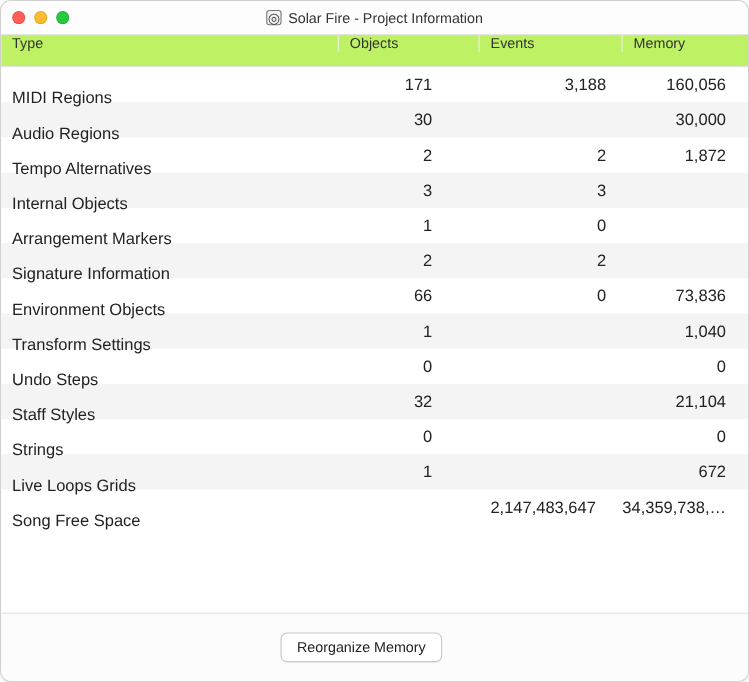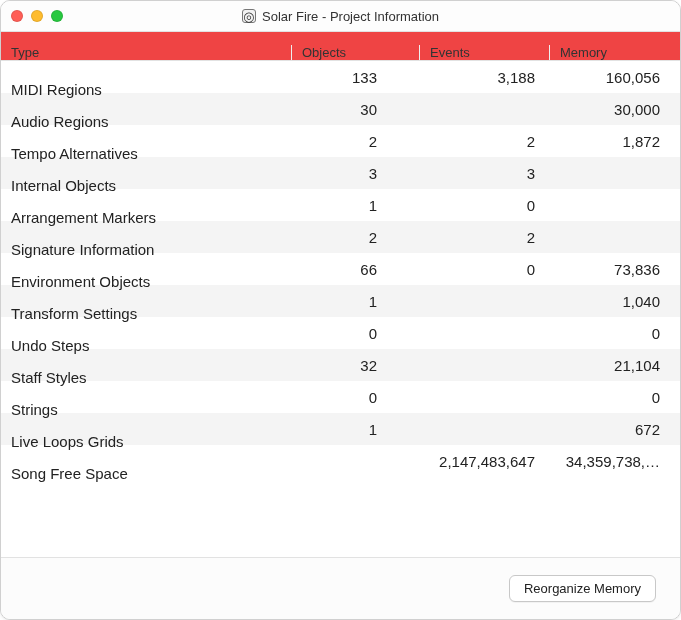--- a/index.html
+++ b/index.html
@@ -57,30 +57,30 @@
     display:inline-flex;
     align-items:center;
     justify-content:center;
     font-size:9px;
     color:#555;
     background:#f2f2f2;
   }
   .header-row {
     display:flex;
     height:30px;
-    align-items:flex-end;
+    align-items:flex-start;
     border-top:1px solid #e2e2e2;
     border-bottom:1px solid #e2e2e2;
-    background:#ef4444;
+    background:#bef264;
     font-size:13px;
     color:#333;
   }
   .col { padding:0 10px; }
   .col-type   { width:290px; text-align:left; }
-  .col-objects{ width:100px; text-align:right; border-left:1px solid #eee; padding-right:14px;}
+  .col-objects{ width:100px; text-align:right; border-left:1px solid #eee; padding-right:14px;margin-left:16px;}
   .col-events { width:130px; text-align:right; border-left:1px solid #eee; padding-right:14px;margin-left:28px;}
   .col-memory { flex:1; text-align:right; border-left:1px solid #eee; padding-right:20px;}
   .header-row .col-objects,
   .header-row .col-events,
   .header-row .col-memory { text-align:left; padding-left:10px;}
   .table-body { flex:1; overflow:hidden; }
   .row {
     display:flex;
     height:32px;
     align-items:center;
@@ -94,21 +94,21 @@
   .row .col-memory {
     border-left:none;
     font-variant-numeric: tabular-nums;
   }
   .footer {
     height:62px;
     border-top:1px solid #e2e2e2;
     background:#fcfcfc;
     display:flex;
     align-items:center;
-    justify-content:flex-end;
+    justify-content:center;
     padding-right:24px;
   }
   .btn {
     font-size:13px;
     color:#222;
     background:#fff;
     border:1px solid #c8c8c8;
     border-radius:6px;
     padding:5px 14px;
     box-shadow:0 1px 0 rgba(0,0,0,0.04);
@@ -135,21 +135,21 @@
   <div class="header-row">
     <div class="col col-type">Type</div>
     <div class="col col-objects">Objects</div>
     <div class="col col-events">Events</div>
     <div class="col col-memory">Memory</div>
   </div>
 
   <div class="table-body">
     <div class="row">
       <div class="col col-type">MIDI Regions</div>
-      <div class="col col-objects">133</div>
+      <div class="col col-objects">171</div>
       <div class="col col-events">3,188</div>
       <div class="col col-memory">160,056</div>
     </div>
     <div class="row">
       <div class="col col-type">Audio Regions</div>
       <div class="col col-objects">30</div>
       <div class="col col-events"></div>
       <div class="col col-memory">30,000</div>
     </div>
     <div class="row">

